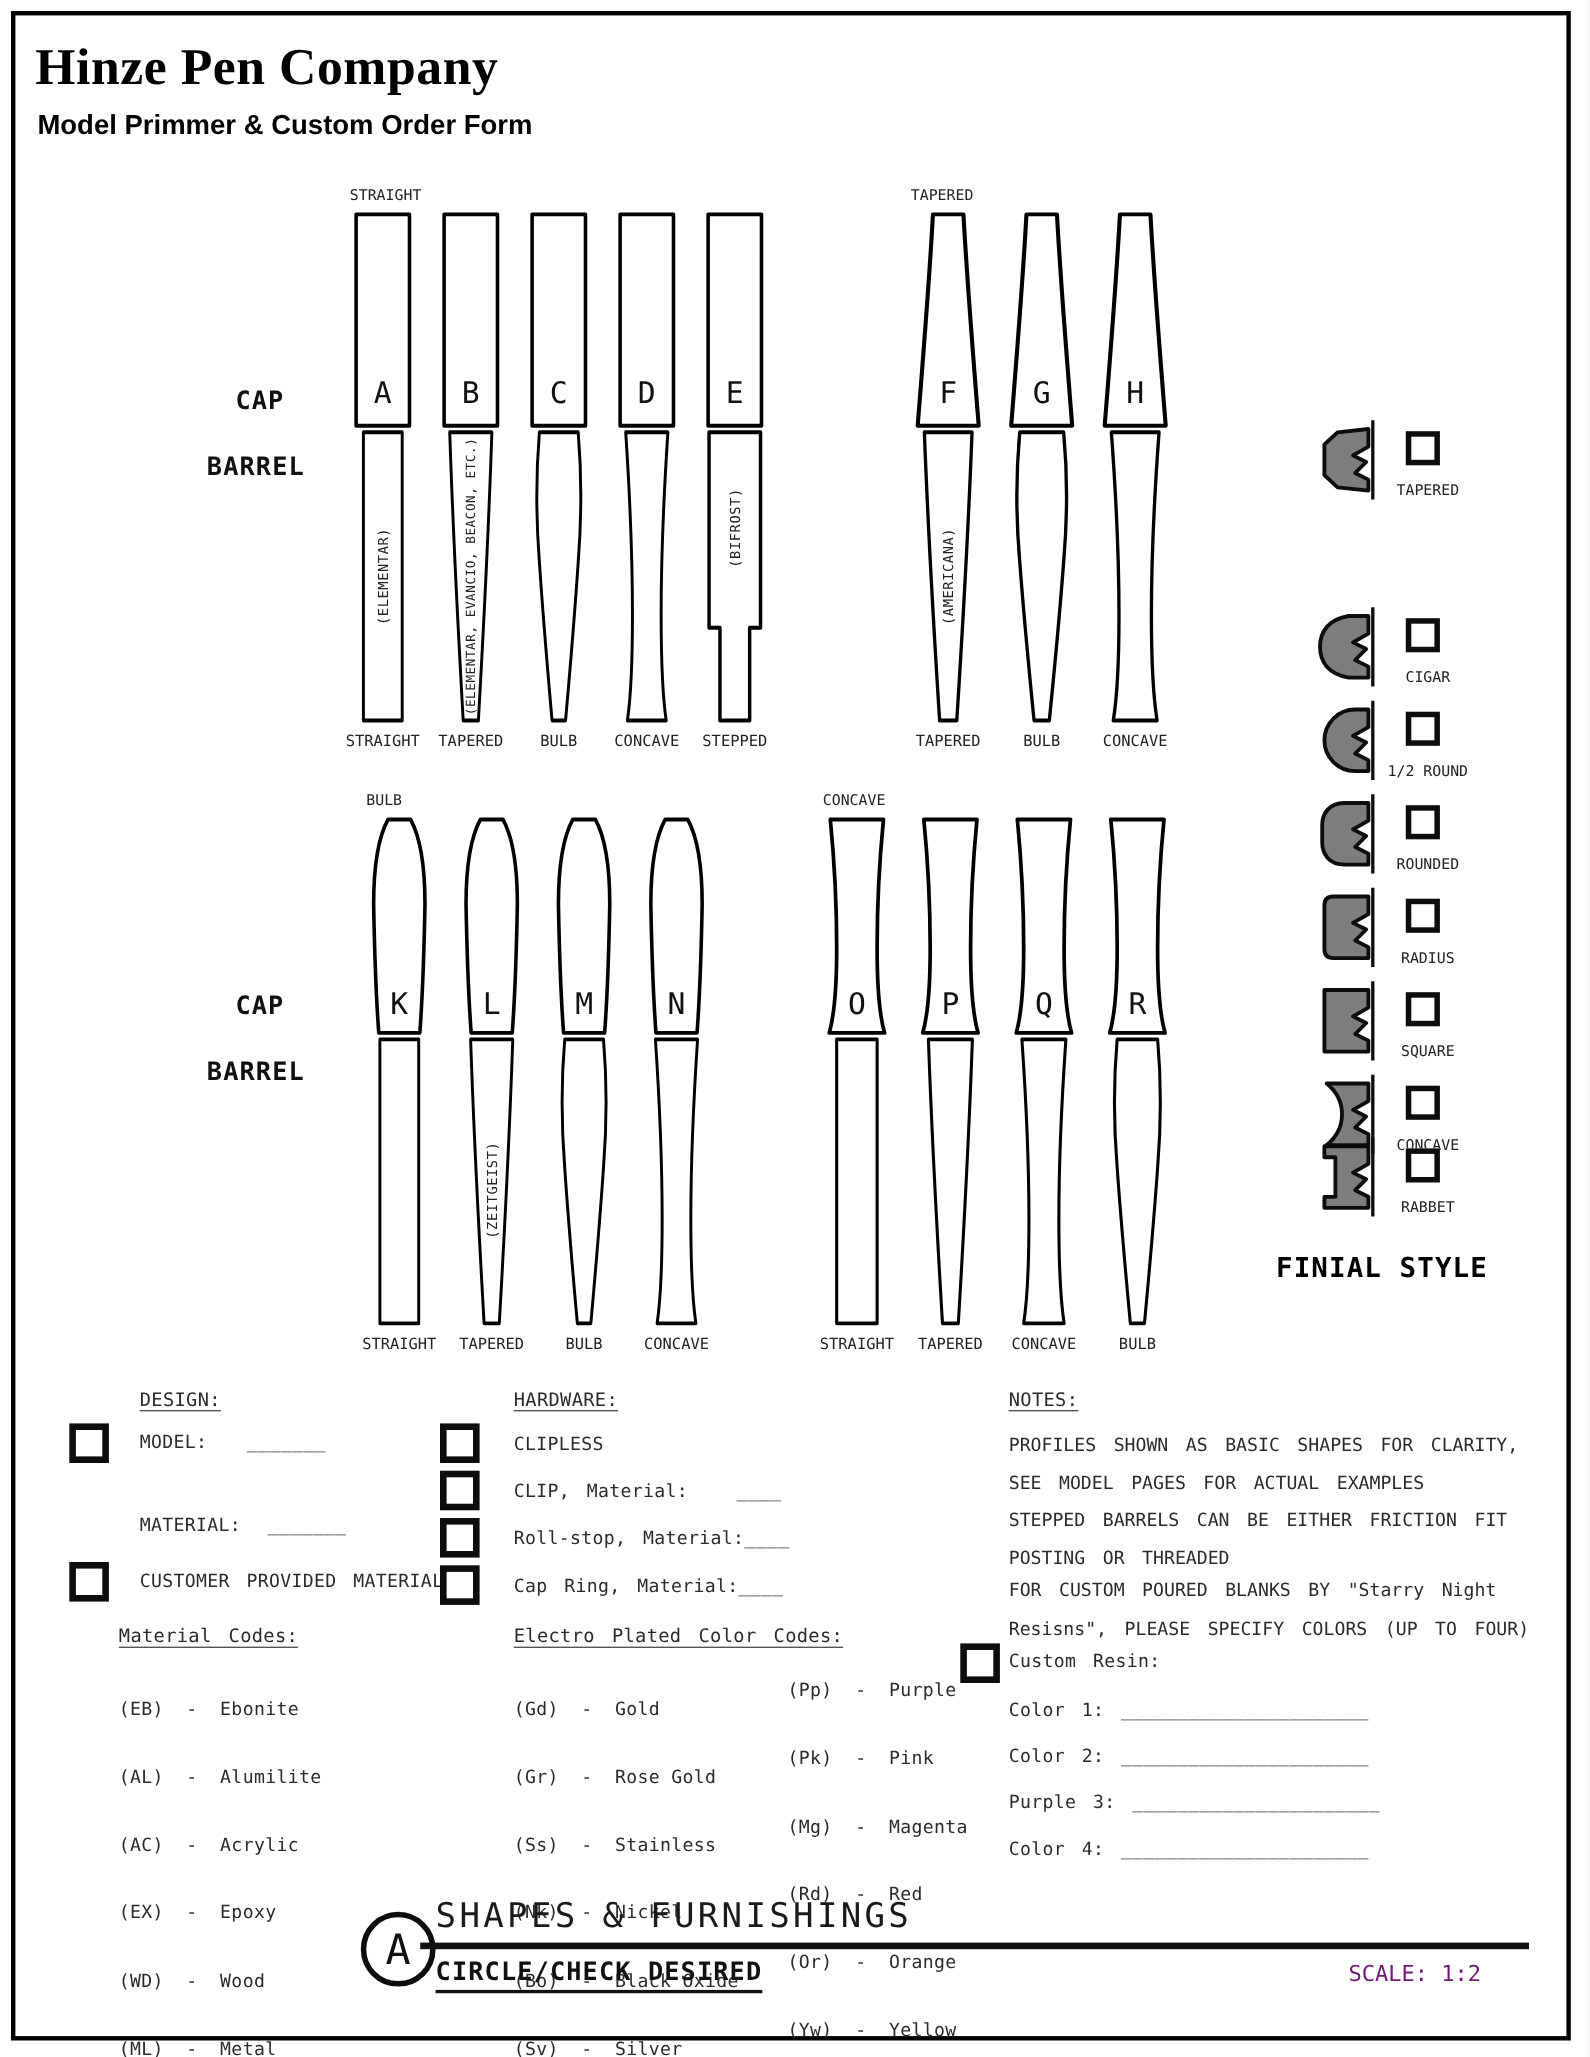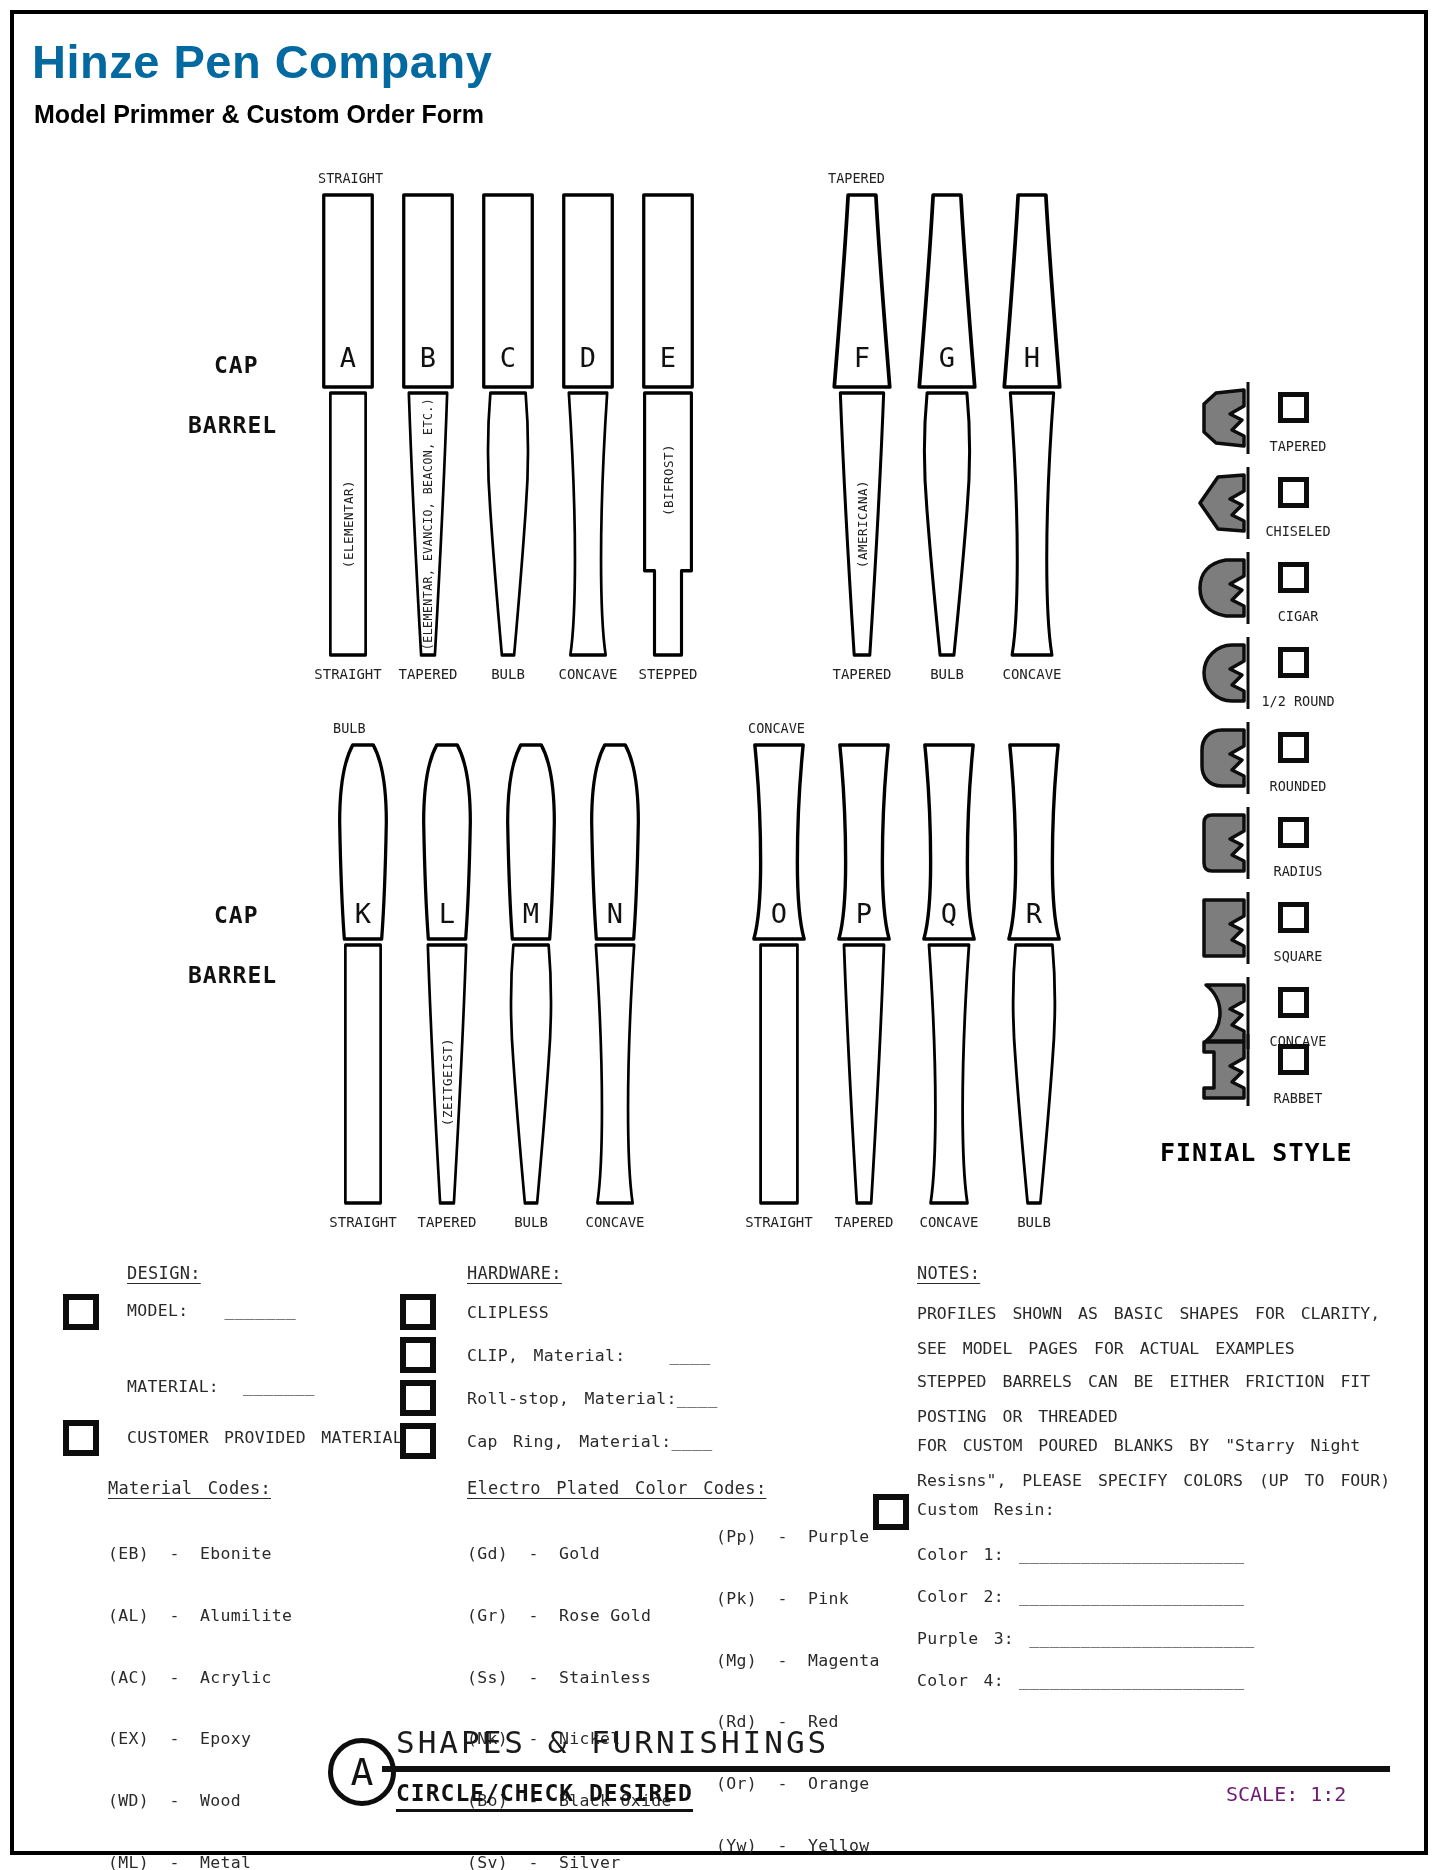--- a/index.html
+++ b/index.html
@@ -2,21 +2,21 @@
 <html><head>
 <meta charset="utf-8">
 <style>
   html,body { margin:0; padding:0; background:#e8e8e8; }
   .page { position:relative; width:1445px; height:1870px; background:#fff;
           font-family:"DejaVu Sans Mono", monospace; color:#1a1a1a; overflow:hidden; margin:0 auto; }
   .frame { position:absolute; left:10px; top:10px; width:1418px; height:1845px;
            border:4px solid #000; box-sizing:border-box; }
 
   .company-title { position:absolute; left:32px; top:34px;
-      font-family:Liberation Sans, sans-serif; font-weight:bold; font-size:47px; color:#0369a1; letter-spacing:.5px; }
+      font-family:Liberation Serif, serif; font-weight:bold; font-size:47px; color:#000000; letter-spacing:.5px; }
   .form-subtitle { position:absolute; left:34px; top:100px;
       font-family:"Liberation Sans", sans-serif; font-weight:bold; font-size:25px; color:#000; }
 
   .side-label { position:absolute; font-size:23px; font-weight:bold; letter-spacing:1px; color:#111; }
 
   
   .pen { position:absolute; }
   .pen svg { position:absolute; display:block; }
   .cap-header { position:absolute; top:-22px; left:-2px; font-size:13.5px; white-space:nowrap; color:#222; }
   .letter { position:absolute; width:100%; text-align:center; font-size:27px; color:#111; }
@@ -256,28 +256,20 @@
   </div>
 
   <div class="finial-item" style="top:380px;">
     <svg width="64" height="76" viewBox="0 0 64 76">
       <path class="fin-shape" fill="#7d7d7d" d="M52 10 L24 13 L12 24 L12 52 L24 63 L52 66 L52 56 L40 50 L50 40 L38 34 L52 26 Z"></path>
       <line x1="56" y1="2" x2="56" y2="74" stroke="#0d0d0d" stroke-width="3"></line>
     </svg>
     <div class="cb-s" style="left:86px; top:12px;"></div>
     <div class="fin-label">TAPERED</div>
   </div>
-  <div class="finial-item" style="top:465px;">
-    <svg width="64" height="76" viewBox="0 0 64 76">
-      <path class="fin-shape" fill="#7d7d7d" d="M52 10 L26 12 L8 38 L26 64 L52 66 L52 56 L40 50 L50 40 L38 34 L52 26 Z"></path>
-      <line x1="56" y1="2" x2="56" y2="74" stroke="#0d0d0d" stroke-width="3"></line>
-    </svg>
-    <div class="cb-s" style="left:86px; top:12px;"></div>
-    <div class="fin-label">CHISELED</div>
-  </div>
   <div class="finial-item" style="top:550px;">
     <svg width="64" height="76" viewBox="0 0 64 76">
       <path class="fin-shape" fill="#7d7d7d" d="M52 10 L34 10 C16 13 8 24 8 38 C8 52 16 63 34 66 L52 66 L52 56 L40 50 L50 40 L38 34 L52 26 Z"></path>
       <line x1="56" y1="2" x2="56" y2="74" stroke="#0d0d0d" stroke-width="3"></line>
     </svg>
     <div class="cb-s" style="left:86px; top:12px;"></div>
     <div class="fin-label">CIGAR</div>
   </div>
   <div class="finial-item" style="top:635px;">
     <svg width="64" height="76" viewBox="0 0 64 76">

